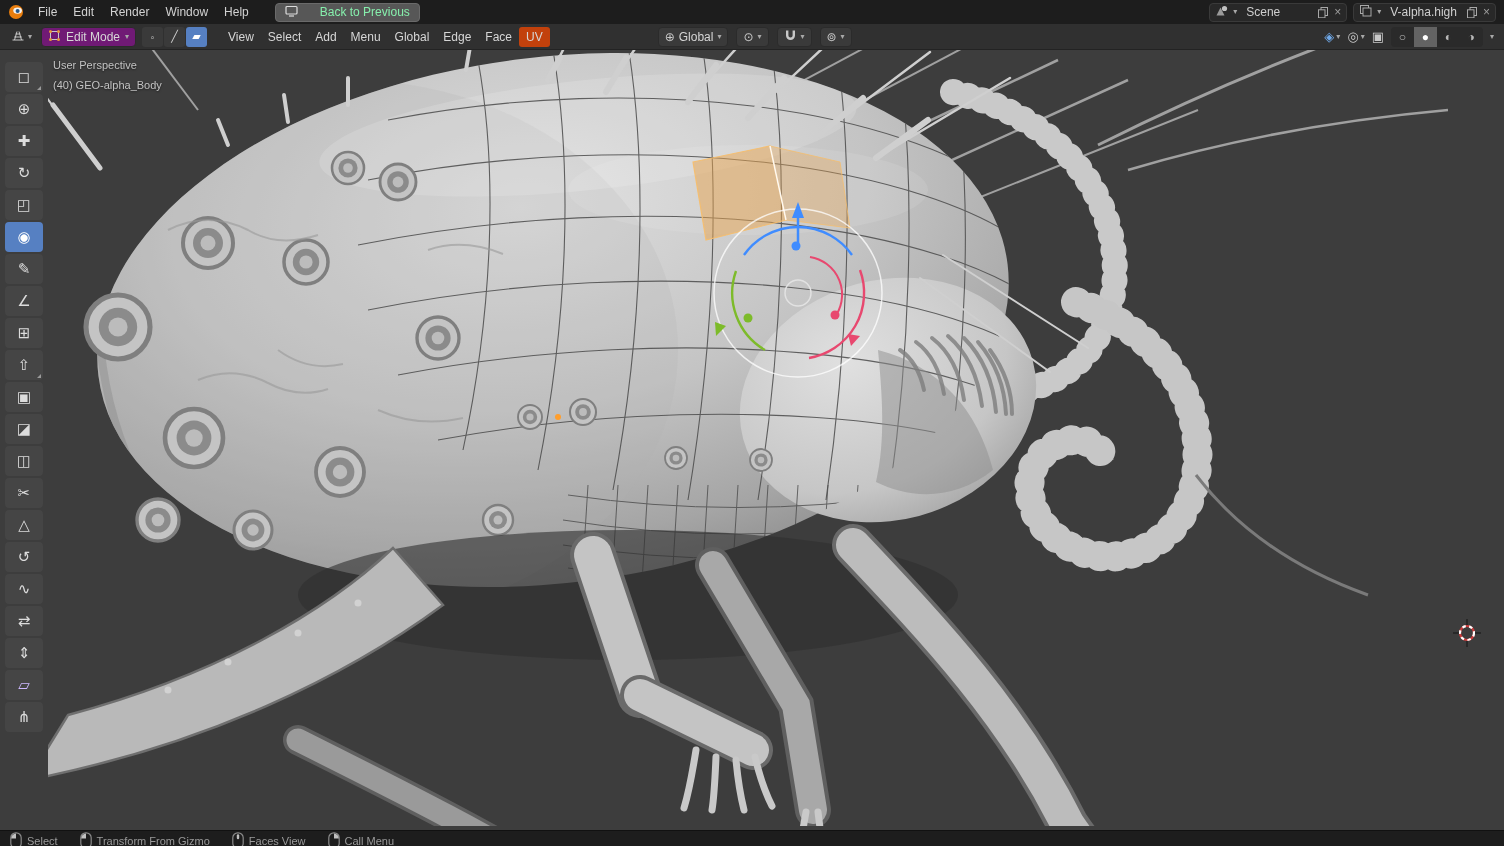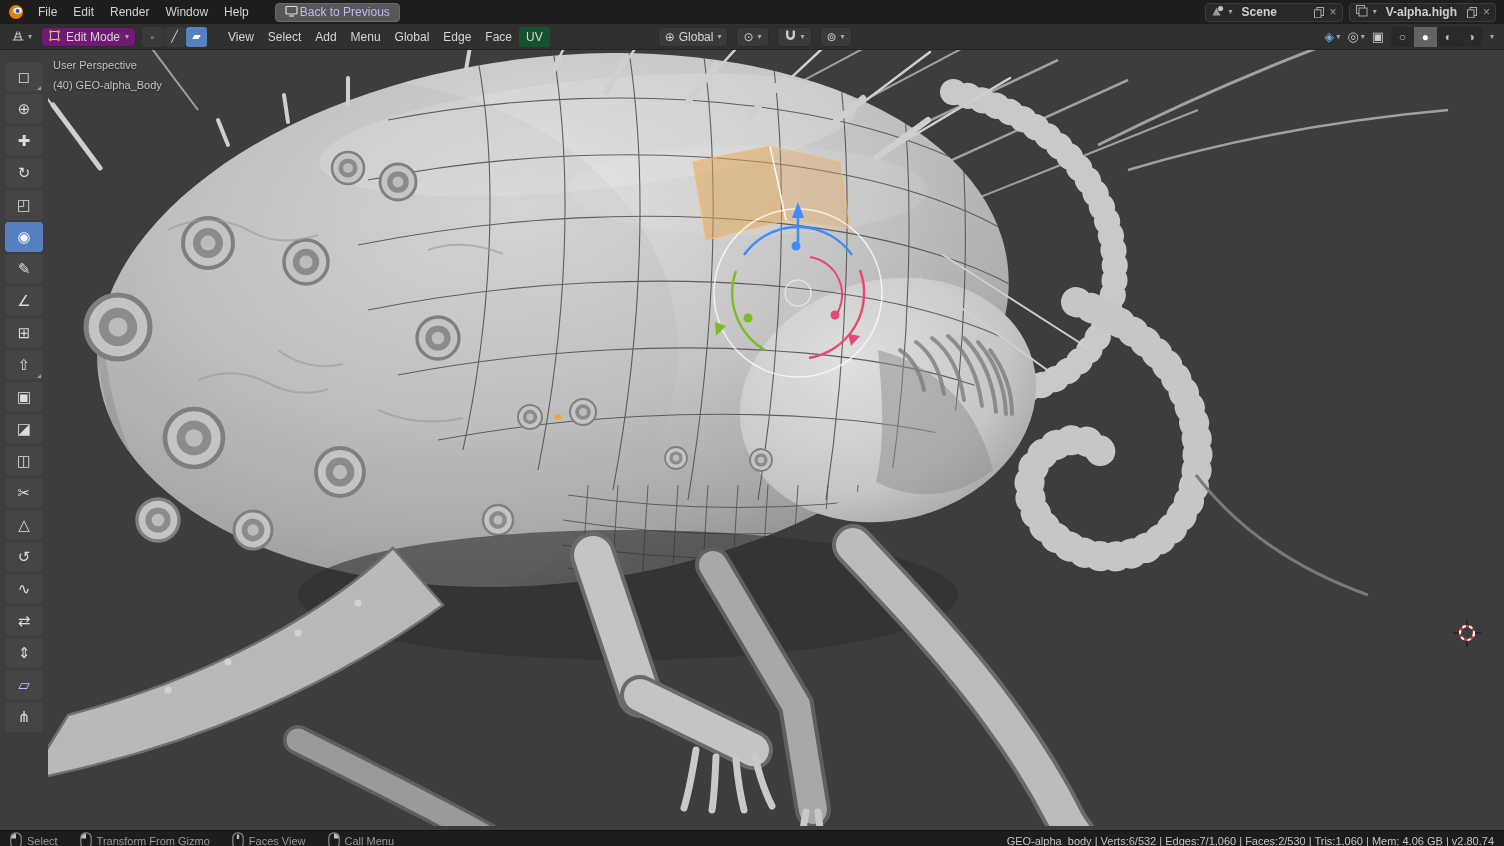--- a/index.html
+++ b/index.html
@@ -6,43 +6,43 @@
   html,body { width:1504px; height:846px; overflow:hidden; background:#3d3d3d;
     font-family:"Liberation Sans","DejaVu Sans",sans-serif; }
   .app { width:1504px; height:846px; display:flex; flex-direction:column; }
 
   
   .topbar { height:24px; background:#1d1d1d; display:flex; align-items:center;
     padding:12px 8px; font-size:12px; color:#d2d2d2; flex:0 0 24px; }
   .topbar .logo { margin-right:6px; display:flex; align-items:center; }
   .menu-item { padding:3px 8px; border-radius:3px; cursor:default; }
   .back-btn { margin-left:18px; background:#575757; border:1px solid #6a6a6a;
-    border-radius:4px; padding:1px 9px; display:flex; align-items:center; gap:2px;
-    color:#c4b5fd; height:19px; }
+    border-radius:4px; padding:1px 9px; display:flex; align-items:center; gap:22px;
+    color:#86efac; height:19px; }
   .topbar-right { margin-left:auto; display:flex; align-items:center; gap:6px; }
   .field { display:flex; align-items:center; background:#282828; border:1px solid #3a3a3a;
     border-radius:4px; height:19px; padding:0 5px; gap:5px; color:#cfcfcf; }
-  .field .fname { padding:0 4px; min-width:70px;font-weight:bold; }
+  .field .fname { padding:0 4px; min-width:70px; }
   .icon-btn { display:flex; align-items:center; justify-content:center; color:#9d9d9d; }
   .chev { font-size:8px; color:#a8a8a8; line-height:1; }
 
   
   .vheader { height:26px; background:#303030; border-bottom:1px solid #232323;
     display:flex; align-items:center; padding:0 6px; font-size:12px; color:#d6d6d6;
     flex:0 0 26px; }
   .vheader .editor-btn { display:flex; align-items:center; gap:3px; padding:0 5px; }
   .mode-dd { display:flex; align-items:center; gap:5px; background:#701a75;
     border:1px solid #2b2b2b; border-radius:4px; height:20px; padding:0 6px; margin-left:4px; }
   .selmode-group { display:flex; gap:1px; margin-left:6px; }
   .selmode { width:21px; height:20px; background:#3a3a3a; border-radius:3px;
     display:flex; align-items:center; justify-content:center; color:#cfcfcf; font-size:11px; }
   .selmode.active { background:#5680c2; color:#fff; }
   .vmenus { display:flex; margin-left:14px; }
   .vmenu { padding:3px 7px; border-radius:3px; }
-  .vmenu.hl { background:#14532d; }
+  .vmenu.hl { background:#c2410c; }
   .vmid { margin-left:108px; display:flex; align-items:center; gap:8px; }
   .vwidget { display:flex; align-items:center; gap:4px; background:#3a3a3a;
     border:1px solid #2b2b2b; border-radius:4px; height:20px; padding:0 6px; }
   .vright { margin-left:auto; display:flex; align-items:center; gap:7px; padding-right:4px; }
   .toggle { display:flex; align-items:center; gap:2px; color:#c9c9c9; font-size:13px; }
   .toggle.blue { color:#6fa8e8; }
   .shading-group { display:flex; background:#2a2a2a; border-radius:4px; overflow:hidden; }
   .shade { width:23px; height:20px; display:flex; align-items:center; justify-content:center;
     color:#b9b9b9; font-size:12px; }
   .shade.active { background:#636363; color:#fff; }
@@ -524,16 +524,15 @@
         <span>Faces View</span>
       </span>
       <span class="hint">
         <svg width="12" height="17">
             <rect x="0.8" y="0.8" width="10.4" height="15.4" rx="5" fill="none" stroke="#8a8a8a" stroke-width="1.2"></rect>
             <path d="M10.8 6.5 L6 6.5 L6 1.6 A5 4.8 0 0 1 10.8 6.5 Z" fill="#c0c0c0"></path>
           </svg>
         <span>Call Menu</span>
       </span>
     </span>
-    <span class="stats">GEO-alpha_body | Verts:6/532 | Edges:7/1,060 | Faces:2/530 | Tris:1,060 | Mem: 4.06 GB | v2.80.74</span>
   </div>
 
 </div>
 
 </body></html>

